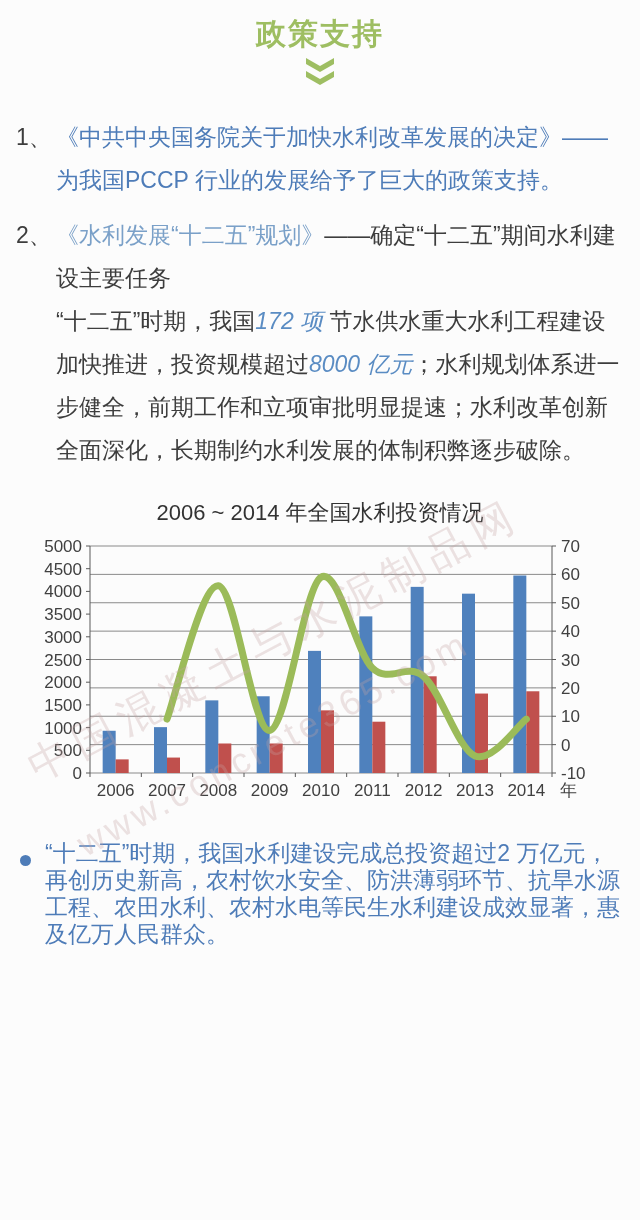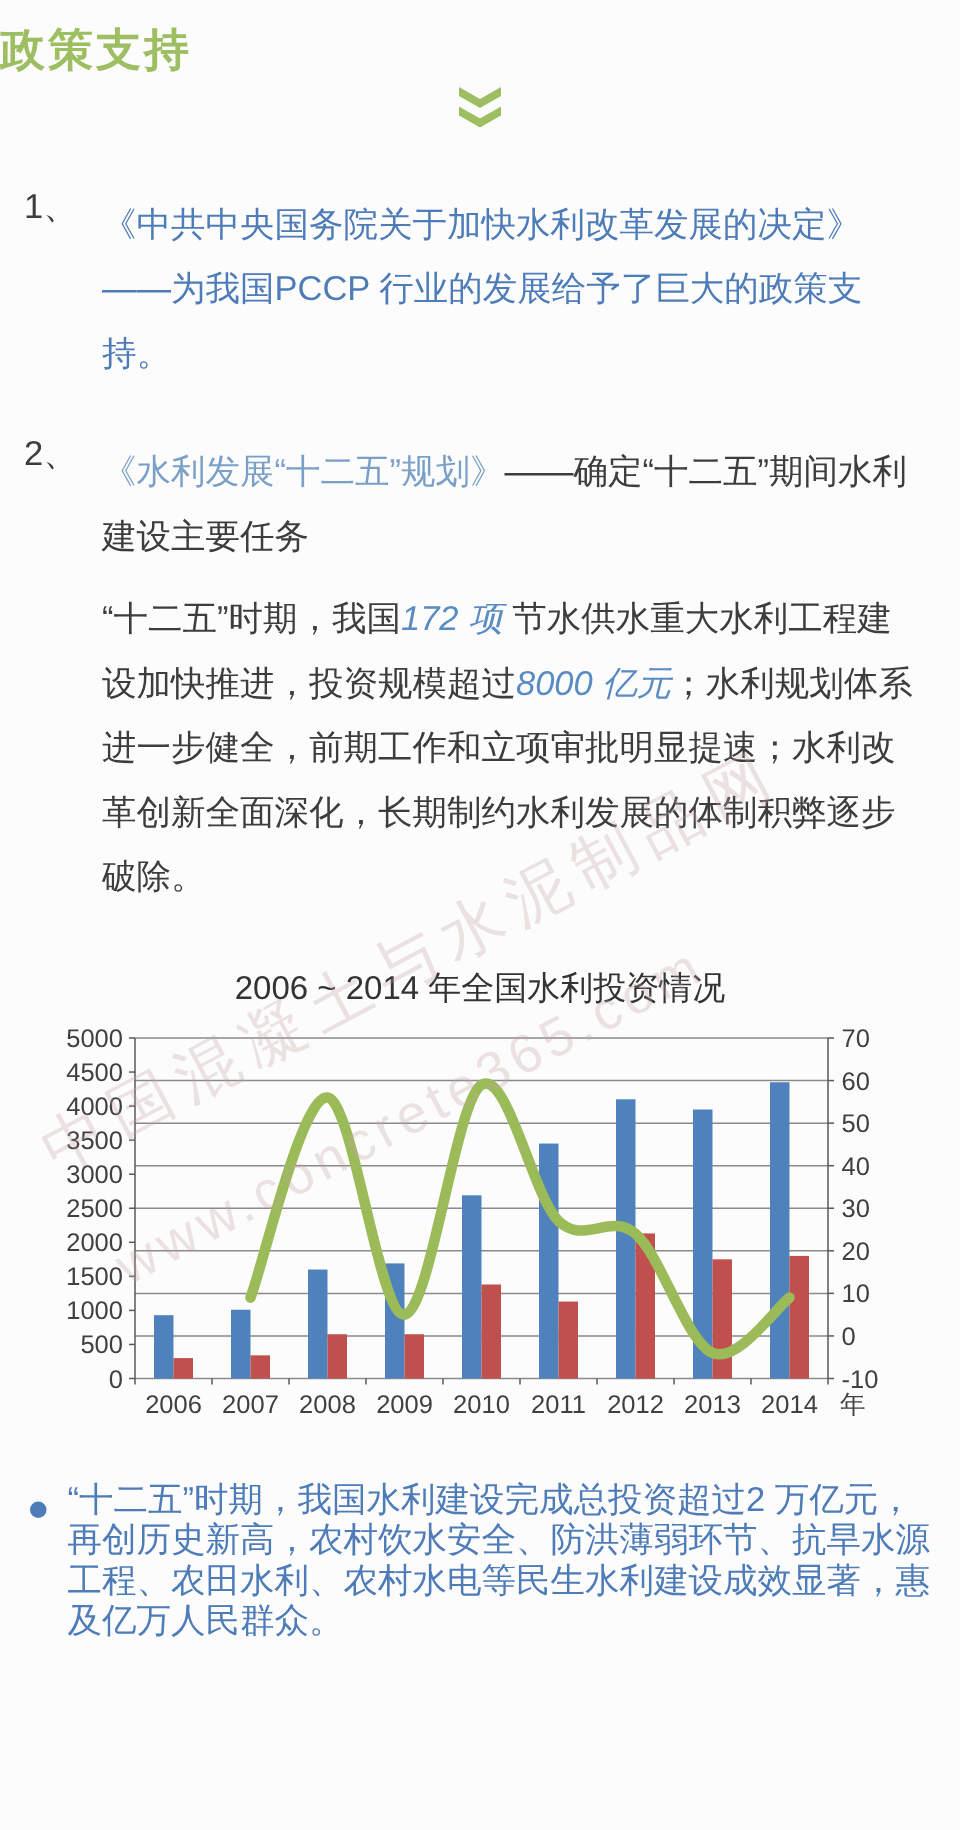--- a/index.html
+++ b/index.html
@@ -12,33 +12,33 @@
     --grid:#8a8a8a;
   }
   *{margin:0;padding:0;box-sizing:border-box;}
   html,body{background:#ffffff;}
   .page{
     position:relative;width:640px;height:1220px;margin:0 auto;
     background:#fcfcfc;overflow:hidden;
     font-family:"Liberation Sans",sans-serif;
   }
   
-  .header{text-align:left;padding-top:16px;text-decoration:underline;}
+  .header{text-align:center;padding-top:16px;text-decoration:underline;}
   .page-title{
     display:inline-block;font-size:30px;font-weight:700;
     letter-spacing:2px;color:var(--green);line-height:36px;
   }
   .chevron{display:block;margin:4px auto 0;}
   
   .items{margin-top:30px;}
   .item{display:flex;padding:0 16px;font-size:23px;line-height:43px;}
   .item-2{margin-top:12px;}
   .item-num{flex:none;width:40px;color:var(--dark);}
   .item-body{flex:1;}
-  .item-body p{margin:12px;}
+  .item-body p{margin:0;}
   .t-blue{color:var(--blue);}
   .t-lblue{color:var(--lblue);}
   .t-dark{color:var(--dark);}
   .t-em{color:var(--numblue);font-style:italic;}
   
   .chart-block{margin-top:28px;}
   .chart-title{text-align:center;font-size:22px;color:#333;line-height:26px;}
   .chart-svg{display:block;margin-top:4px;}
   .chart-svg text{font-family:"Liberation Sans",sans-serif;font-size:17px;fill:#404040;}
   .chart-svg text.end{text-anchor:end;}

